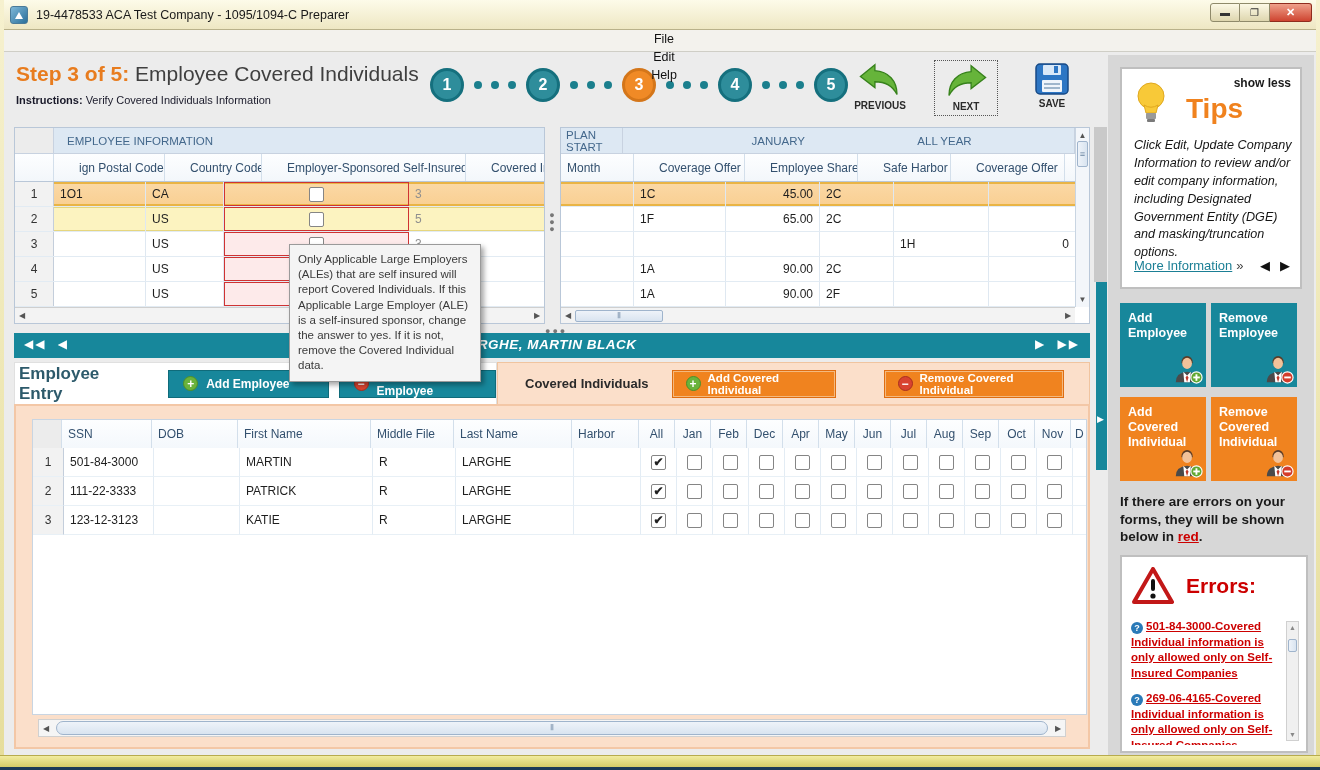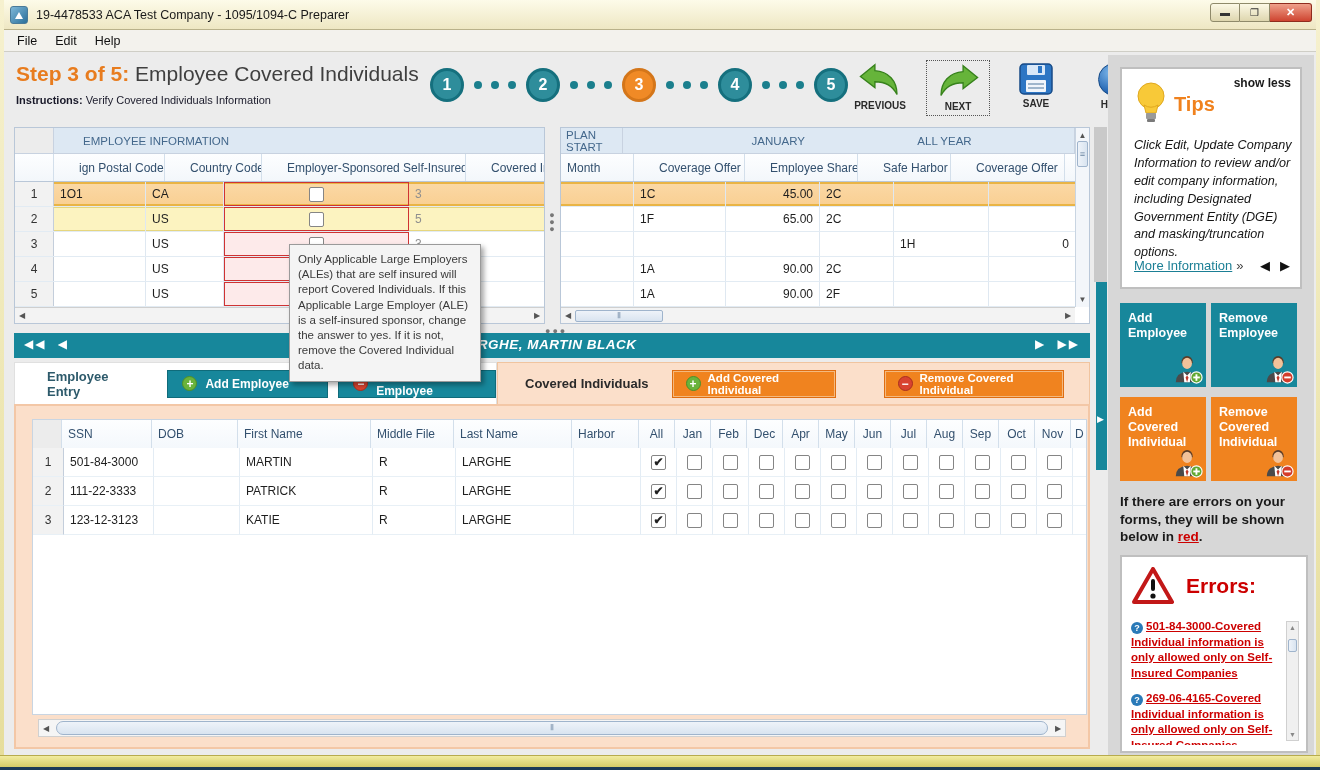--- a/index.html
+++ b/index.html
@@ -13,36 +13,36 @@
 .win-edge-b::after{content:"";position:absolute;left:0;right:0;bottom:0;height:3px;background:#1d3a57;}
 .titlebar{position:absolute;left:0;top:0;width:1320px;height:30px;background:linear-gradient(#fdfbe9,#eee7c3);border-bottom:1px solid #b9b18a;display:flex;align-items:center;z-index:80;}
 .app-icon{width:18px;height:18px;margin:0 8px 0 10px;border-radius:3px;background:linear-gradient(135deg,#7fb8d8,#2a6f9a);border:1px solid #4a7a98;position:relative;}
 .app-icon::after{content:"";position:absolute;left:4px;top:5px;border-left:4px solid transparent;border-right:4px solid transparent;border-bottom:7px solid #fff;}
 .title-text{font-size:12.5px;color:#1a1a1a;}
 .win-btns{position:absolute;right:8px;top:3px;display:flex;}
 .wb{width:30px;height:19px;border:1px solid #8f8a6a;display:flex;align-items:center;justify-content:center;font-size:10px;color:#333;background:linear-gradient(#fcf9e6,#ded6ae);}
 .wb.min{border-radius:3px 0 0 3px;}
 .wb.res{border-left:none;}
 .wb.close{width:42px;border-left:none;border-radius:0 3px 3px 0;background:linear-gradient(#efa08a,#ce4430);border-color:#8f2c1e;color:#fff;font-weight:bold;font-size:11px;}
-.menubar{position:absolute;left:0;top:30px;width:1320px;height:22px;background:#f3f2ed;border-bottom:1px solid #cfcec6;display:flex;align-items:center;padding-left:8px;z-index:80;}
+.menubar{position:absolute;left:0;top:30px;width:1320px;height:22px;background:#f3f2ed;border-bottom:1px solid #cfcec6;display:flex;align-items:center;padding-left:8px;z-index:80;flex-direction:column;}
 .menu-item{font-size:12.5px;color:#111;padding:2px 9px;}
 
 
 .hdr{position:absolute;left:0;top:52px;width:1108px;height:72px;}
 .hdr-title{position:absolute;left:16px;top:10px;font-size:21px;}
 .step-prefix{color:#e87c1e;font-weight:bold;}
 .step-title{color:#3f3f3f;}
 .hdr-instr{position:absolute;left:16px;top:42px;font-size:11px;color:#1a1a2a;}
 .hdr-instr b{margin-right:3px;}
 .steps{position:absolute;left:430px;top:16px;display:flex;align-items:center;}
 .step{width:34px;height:34px;border-radius:50%;background:#2e8d9b;border:3px solid #15707e;color:#fff;font-weight:bold;font-size:16px;display:flex;align-items:center;justify-content:center;}
 .step.active{background:#f08a26;border-color:#d4761a;}
 .dots{display:flex;gap:9px;margin:0 10px;}
 .dot{width:8px;height:8px;border-radius:50%;background:#1b7f8d;}
-.navbtns{position:absolute;left:848px;top:8px;display:flex;align-items:flex-start;gap:14px;}
+.navbtns{position:absolute;left:848px;top:8px;display:flex;align-items:flex-start;gap:22px;}
 .navbtn{display:flex;flex-direction:column;align-items:center;width:64px;padding:3px 2px;}
 .navbtn.focus{border:1px dotted #555;}
 .navlabel{font-size:10px;font-weight:bold;color:#2a2a2a;margin-top:3px;}
 .arrow-svg{width:48px;height:34px;}
 .save-svg{width:34px;height:32px;}
 .help-circle{width:33px;height:33px;border-radius:50%;background:radial-gradient(circle at 35% 28%,#7ab4e8,#1d5fae 70%);border:1px solid #164a86;color:#fff;font-weight:bold;font-size:20px;display:flex;align-items:center;justify-content:center;}
 
 
 .grid{position:absolute;background:#fff;border:1px solid #b9c7d8;font-size:12px;}
 .ghead{display:flex;height:26px;background:#dde8f3;border-bottom:1px solid #c8d2e0;}
@@ -96,21 +96,21 @@
 
 
 .recbar{position:absolute;left:14px;top:333px;width:1076px;height:25px;background:#17879b;color:#fff;z-index:10;}
 .rec-left{position:absolute;left:10px;top:4px;font-size:12px;letter-spacing:2px;}
 .rec-right{position:absolute;right:10px;top:4px;font-size:12px;letter-spacing:2px;}
 .rec-name{position:absolute;left:0;right:0;top:4px;text-align:center;font-style:italic;font-weight:bold;font-size:13.5px;letter-spacing:.5px;}
 
 
 .tabsrow{position:absolute;left:14px;top:362px;width:1076px;height:42px;z-index:4;}
 .tab-ee{position:absolute;left:0;top:0;width:483px;height:42px;background:#fff;border:1px solid #e0e0e0;border-bottom:none;display:flex;align-items:center;}
-.tab-ee-label{font-size:13px;font-weight:bold;color:#2d5a6b;margin-left:32px;}
+.tab-ee-label{font-size:17px;font-weight:bold;color:#2d5a6b;margin-left:4px;}
 .tab-ci{position:absolute;left:483px;right:0;top:0;height:42px;background:#fbdfca;border:1px solid #f0c49f;border-bottom:none;display:flex;align-items:center;}
 .tab-ci-label{font-size:13px;font-weight:bold;color:#2a2a2a;margin-left:27px;}
 .btn-teal{height:28px;background:#17879b;border:1px solid #0f6b7a;color:#fff;font-weight:bold;font-size:12px;display:flex;align-items:center;padding:0 14px;gap:8px;}
 .btn-orange{height:26px;background:#f0831f;border:1px solid #f4b97e;box-shadow:0 0 0 1px #e06d10;color:#fff;font-weight:bold;font-size:11.5px;display:flex;align-items:center;padding:0 12px;gap:7px;}
 .pcirc{width:15px;height:15px;border-radius:50%;display:flex;align-items:center;justify-content:center;color:#fff;font-size:12px;font-weight:bold;flex:none;line-height:1;}
 .pcirc.add{background:#6ab33c;border:1px solid #4e8f27;}
 .pcirc.rem{background:#d84330;border:1px solid #a92f1f;}
 
 
 .bpanel{position:absolute;left:14px;top:404px;width:1076px;height:345px;background:#fbdfca;border:2px solid #f3c7a6;}
@@ -129,21 +129,21 @@
 .bscroll{position:absolute;left:22px;right:22px;bottom:10px;height:18px;background:#f5f5f5;border:1px solid #d0d0d0;display:flex;align-items:center;}
 .bscroll .hthumb{flex:1;margin:0 3px;height:14px;border-radius:7px;}
 
 
 .tooltip{position:absolute;left:289px;top:244px;width:192px;z-index:60;background:#f4f4f4;border:1px solid #9a9a9a;box-shadow:3px 3px 5px rgba(0,0,0,.35);padding:7px 8px;font-size:11.5px;line-height:15.2px;color:#3a3a3a;}
 
 
 .sidebar{position:absolute;left:1108px;top:55px;width:206px;height:706px;background:#d7d7d7;z-index:7;}
 .tipsbox{position:absolute;left:12px;top:12px;width:182px;height:222px;background:#fff;border:2px solid #bfbfbf;}
 .show-less{position:absolute;right:9px;top:7px;font-size:12px;font-weight:bold;color:#1a1a1a;}
-.tips-title{position:absolute;left:52px;top:24px;font-size:20px;font-weight:bold;color:#f0821e;text-align:center;}
+.tips-title{position:absolute;left:64px;top:24px;font-size:28px;font-weight:bold;color:#f0821e;text-align:center;}
 .bulb{position:absolute;left:12px;top:12px;width:34px;height:44px;}
 .tips-body{position:absolute;left:12px;top:68px;width:158px;font-style:italic;font-size:12.6px;line-height:1.42;color:#151515;}
 .tips-foot{position:absolute;left:12px;right:10px;bottom:14px;display:flex;align-items:center;font-size:13px;}
 .more-link{color:#1b7f95;text-decoration:underline;}
 .more-chev{color:#444;margin-left:4px;}
 .tri-btn{color:#111;font-size:13px;margin-left:10px;}
 .sq-btn{position:absolute;width:86px;height:84px;color:#fff;font-weight:bold;font-size:12.5px;line-height:1.18;padding:8px;}
 .sq-btn.teal{background:#17879b;}
 .sq-btn.orange{background:#f0831f;}
 .person{position:absolute;right:3px;bottom:3px;width:30px;height:30px;}
@@ -239,21 +239,21 @@
     <div class="navbtn">
       <span class="help-circle">?</span>
       <span class="navlabel">HELP</span>
     </div>
   </div>
 </div>
 
 <div class="grid" style="left:14px;top:127px;width:531px;">
   <div class="ghead">
     <div class="gcell corner w-num"></div>
-    <div class="gcell" style="flex:1;padding-left:29px;">EMPLOYEE INFORMATION</div>
+    <div class="gcell" style="flex:1;padding-left:13px;">EMPLOYEE INFORMATION</div>
   </div>
   <div class="hrow">
     <div class="hc w-num"></div>
     <div class="hc w-postal">ign Postal Code</div>
     <div class="hc w-country">Country Code</div>
     <div class="hc w-self">Employer-Sponsored Self-Insured</div>
     <div class="hc w-cov">Covered Individuals</div>
   </div>
 
   <div class="drow">

